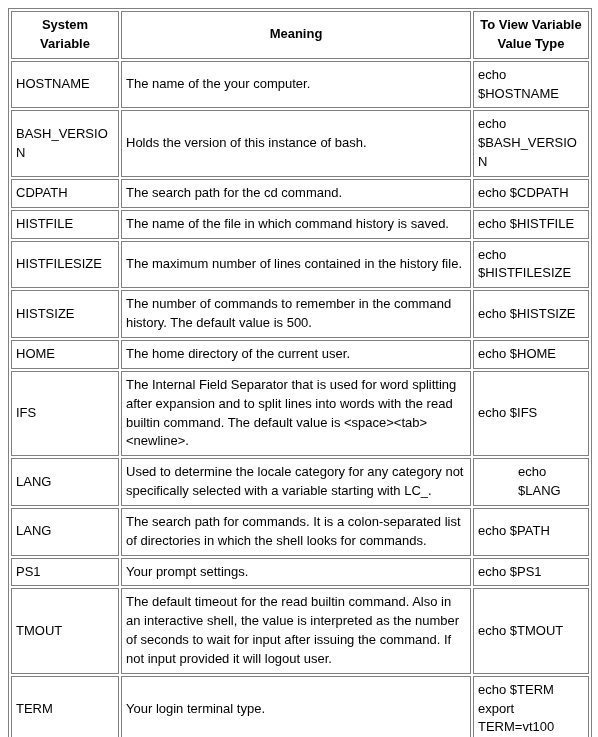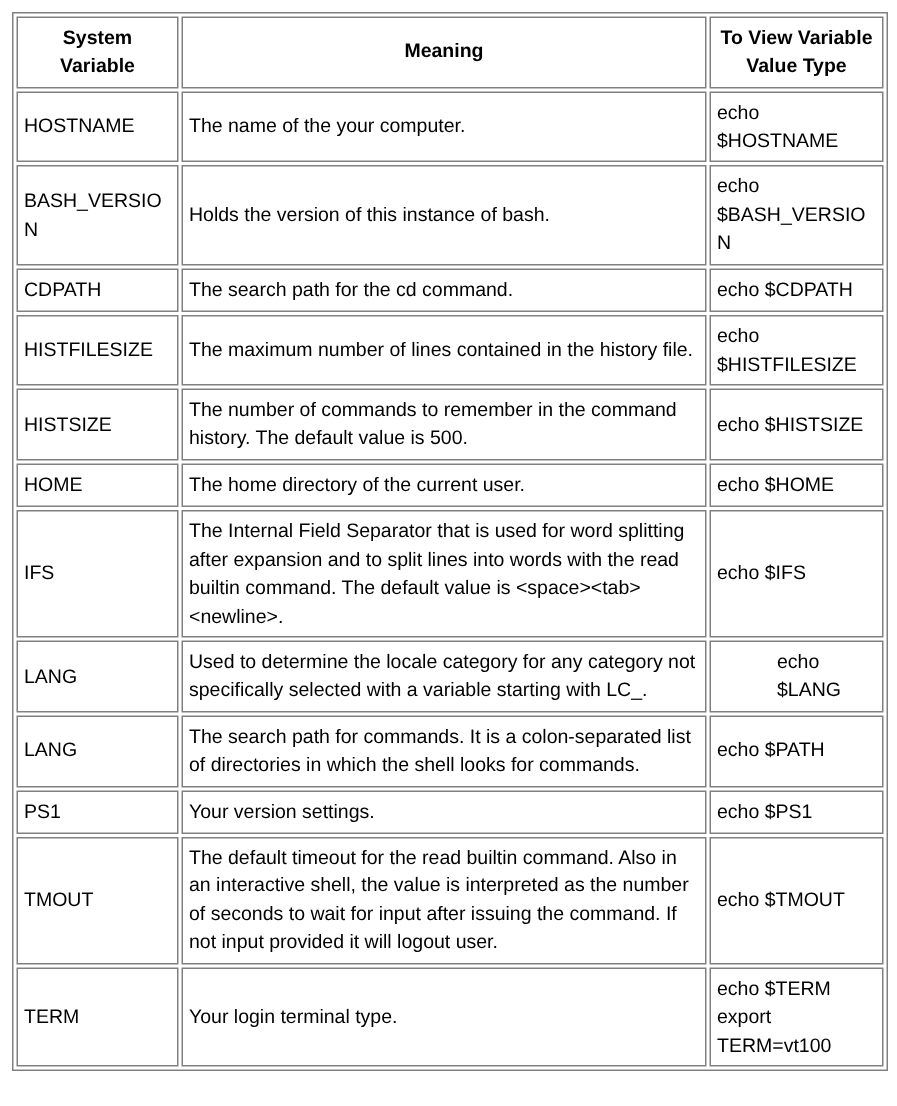--- a/index.html
+++ b/index.html
@@ -61,20 +61,25 @@
         <td>BASH_VERSION</td>
         <td>Holds the version of this instance of bash.</td>
         <td style="white-space: pre-line;">echo $BASH_VERSION</td>
       </tr>
       <tr>
         <td>CDPATH</td>
         <td>The search path for the cd command.</td>
         <td style="white-space: pre-line;">echo $CDPATH</td>
       </tr>
       <tr>
+        <td>HISTFILE</td>
+        <td>The name of the file in which command history is saved.</td>
+        <td style="white-space: pre-line;">echo $HISTFILE</td>
+      </tr>
+      <tr>
         <td>HISTFILESIZE</td>
         <td>The maximum number of lines contained in the history file.</td>
         <td style="white-space: pre-line;">echo $HISTFILESIZE</td>
       </tr>
       <tr>
         <td>HISTSIZE</td>
         <td>The number of commands to remember in the command history. The default value is 500.</td>
         <td style="white-space: pre-line;">echo $HISTSIZE</td>
       </tr>
       <tr>
@@ -92,21 +97,21 @@
         <td>Used to determine the locale category for any category not specifically selected with a variable starting with LC_.</td>
         <td style="white-space: pre-line; padding-left: 44px;">echo $LANG</td>
       </tr>
       <tr>
         <td>LANG</td>
         <td>The search path for commands. It is a colon-separated list of directories in which the shell looks for commands.</td>
         <td style="white-space: pre-line;">echo $PATH</td>
       </tr>
       <tr>
         <td>PS1</td>
-        <td>Your version settings.</td>
+        <td>Your prompt settings.</td>
         <td style="white-space: pre-line;">echo $PS1</td>
       </tr>
       <tr>
         <td>TMOUT</td>
         <td>The default timeout for the read builtin command. Also in an interactive shell, the value is interpreted as the number of seconds to wait for input after issuing the command. If not input provided it will logout user.</td>
         <td style="white-space: pre-line;">echo $TMOUT</td>
       </tr>
       <tr>
         <td>TERM</td>
         <td>Your login terminal type.</td>

